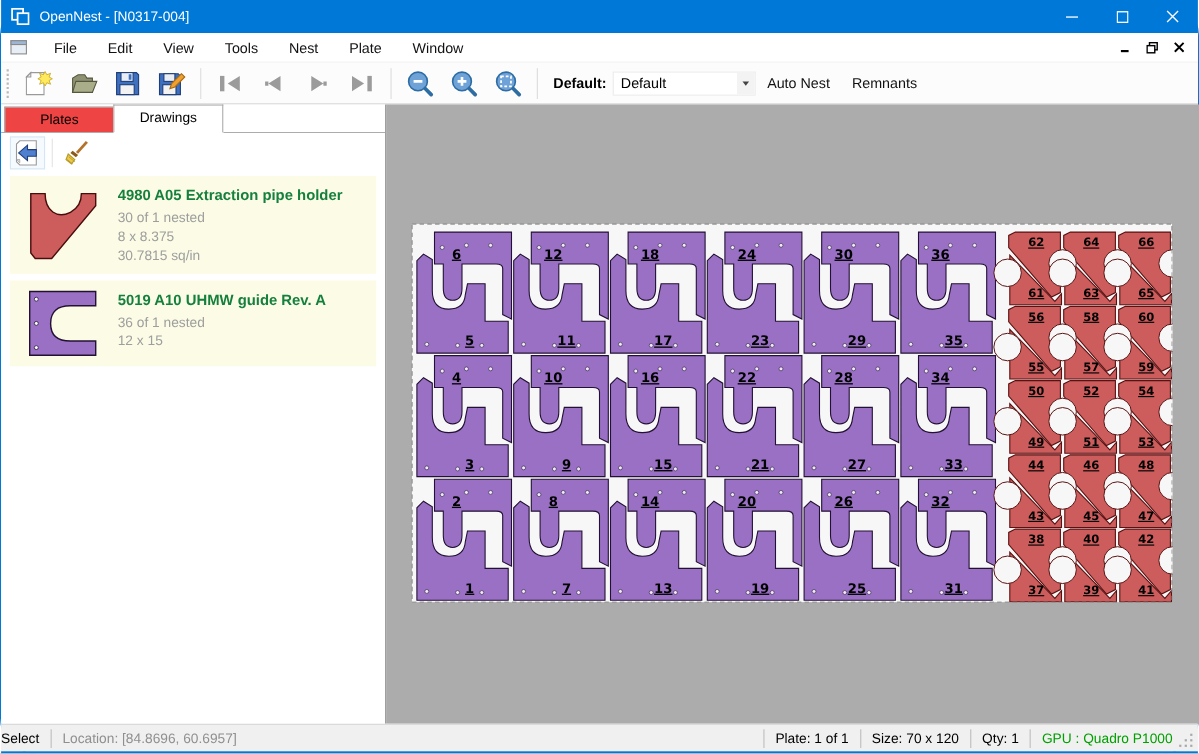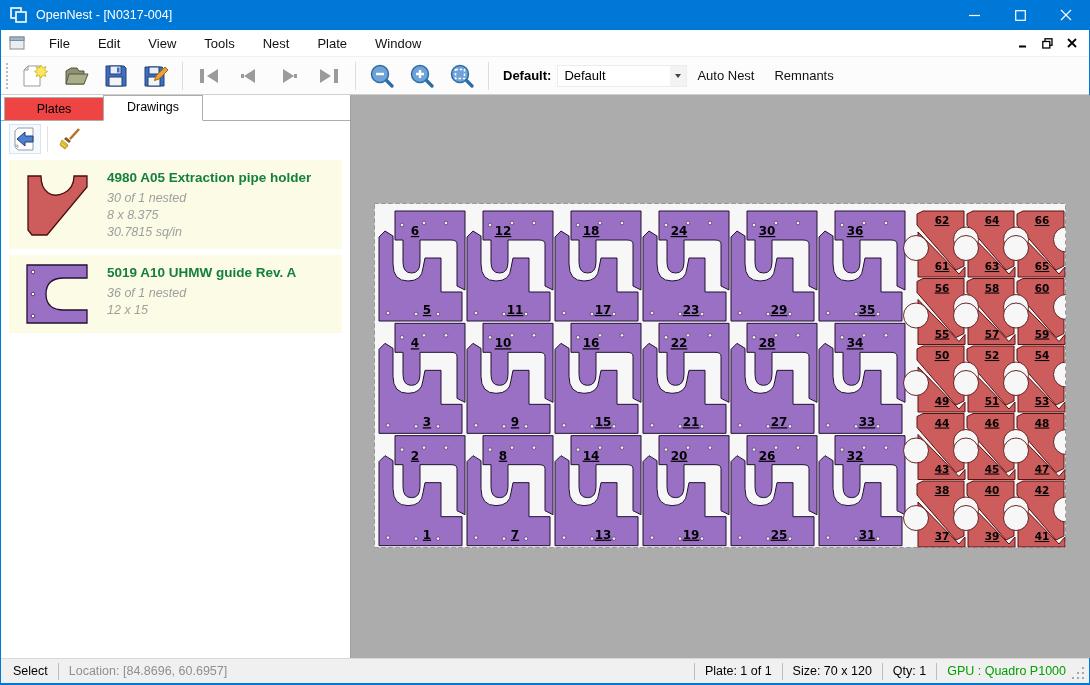--- a/index.html
+++ b/index.html
@@ -1,18 +1,18 @@
 <!DOCTYPE html>
 <html><head>
 <meta charset="utf-8">
 <style>
   * { margin:0; padding:0; box-sizing:border-box; }
   html,body { width:1090px; height:685px; overflow:hidden; }
   body { font-family:"Liberation Sans", sans-serif; font-size:13px; background:#fff; }
-  #app { position:relative; width:1090px; height:685px; border-left:1px solid #0078d7; border-right:1px solid #0078d7; }
+  #app { position:relative; width:1090px; height:685px; border-left:1px solid #0078d7; border-right:1px solid #0078d7;border-radius:32px; }
 
   
   #titlebar { position:absolute; left:0; top:0; width:100%; height:30px; background:#0078d7; color:#fff;
               display:flex; align-items:center; }
   #app-icon { margin-left:9px; width:17px; height:16px; }
   #title-text { margin-left:9px; font-size:12.5px; }
   #win-controls { margin-left:auto; display:flex; height:100%; }
   .win-btn { width:46px; height:100%; display:flex; align-items:center; justify-content:center; }
 
   
@@ -51,34 +51,34 @@
   #tab-underline { position:absolute; left:0; top:25px; width:100%; height:1px; background:#acacac; z-index:1; }
   #panel-toolbar { position:relative; height:36px; display:flex; align-items:center; padding-left:8px; background:#fff; z-index:3; }
   .ptb-btn { width:32px; height:30px; display:flex; align-items:center; justify-content:center; }
   .ptb-btn.framed { border:1px solid #d5e5f5; background:#f5faff; }
   .ptb-sep { width:1px; height:26px; background:#e3e3e3; margin:0 6px; }
   #drawing-list { padding:3px 8px 0 8px; }
   .drw-item { display:flex; background:#fcfce6; margin-bottom:6px; padding:8px 6px; cursor:default; }
   .drw-thumb { width:84px; display:flex; align-items:center; justify-content:center; }
   .drw-meta { flex:1; padding-left:8px; }
   .drw-title { font-weight:bold; font-size:13.5px; color:#15803d; margin:2px 0 5px 0; }
-  .drw-sub { color:#9e9e9e; font-size:12.5px; line-height:17px;font-style:italic; }
+  .drw-sub { color:#9e9e9e; font-size:12.5px; line-height:17px; }
 
   
   #canvas { position:absolute; left:350px; top:0; width:740px; height:563px; background:#acacac; }
   #plate-svg { position:absolute; left:23px; top:108px; }
   .pn { font-family:"DejaVu Sans", sans-serif; font-weight:bold; font-size:12px; fill:#000;
         text-decoration:underline; text-anchor:middle; }
   .pn-red { font-size:10.5px; }
 
   
   #statusbar { position:absolute; left:0; top:658px; width:100%; height:25px; background:#f0f0f0;
                border-top:1px solid #d9d9d9; display:flex; align-items:center; font-size:12.5px; }
   .sb-sep { width:1px; height:17px; background:#bdbdbd; margin:0 10px; }
-  #sb-mode { margin-left:12px; color:#000; }
+  #sb-mode { color:#000; }
   #sb-location { color:#8f8f8f; }
   #sb-right { margin-left:auto; display:flex; align-items:center; }
   .sb-item { color:#000; }
   #sb-grip { width:14px; height:14px; margin:6px 3px 0 6px; }
   #sb-grip i { display:block; width:2px; height:2px; background:#a8a8a8; box-shadow:0 0 #a8a8a8, -5px 5px #a8a8a8, 0 5px #a8a8a8, -10px 10px #a8a8a8, -5px 10px #a8a8a8, 0 10px #a8a8a8; margin-left:10px; }
   #bottom-edge { position:absolute; left:0; top:683px; width:100%; height:2px; background:#0078d7; }
 </style>
 </head>
 <body>
 

